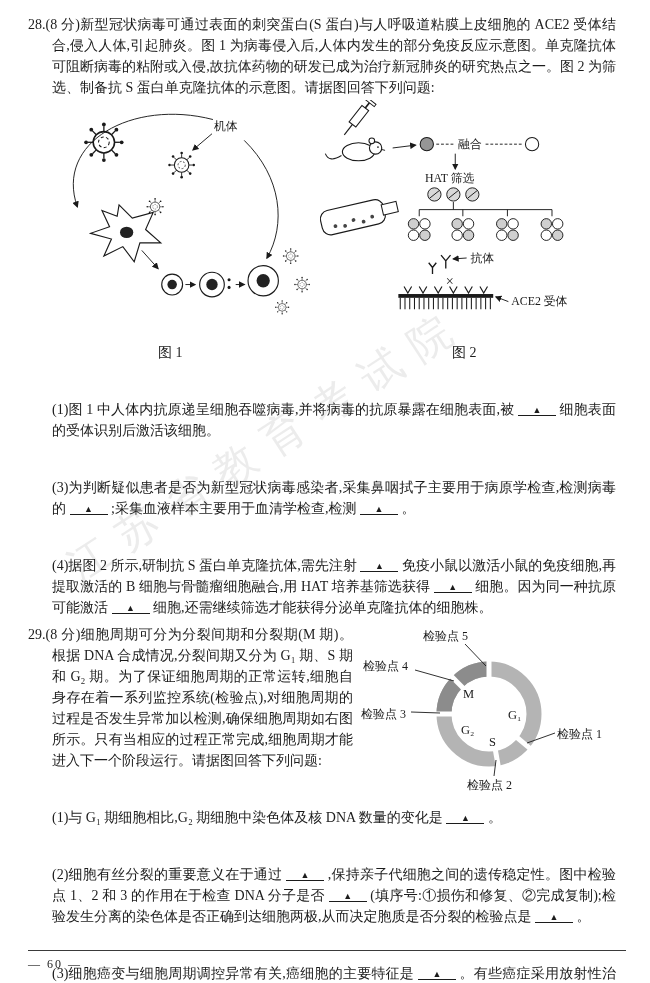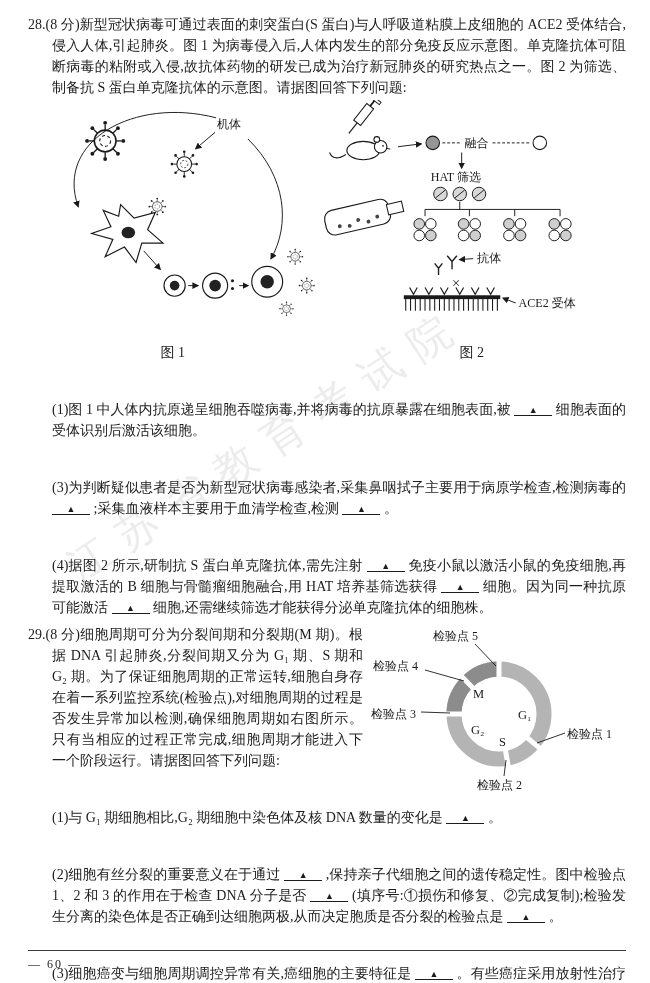--- a/index.html
+++ b/index.html
@@ -3,21 +3,21 @@
 <meta charset="utf-8">
 <style>
   * { margin:0; padding:0; box-sizing:border-box; }
   html,body { background:#ffffff; }
   body {
     width:650px; height:983px; position:relative; overflow:hidden;
     color:#1c1c1c;
     font-family:"Liberation Serif","DejaVu Serif",serif;
     font-size:14px; line-height:21px;
   }
-  .page { position:absolute; inset:0; padding:14px 24px 0 28px; z-index:1; }
+  .page { position:absolute; inset:0; padding:14px 34px 0 28px; z-index:1; }
   .watermark {
     position:absolute; left:30px; top:420px; width:520px; z-index:0;
     transform:rotate(-33deg);
     font-size:42px; letter-spacing:16px; color:rgba(110,110,110,0.13);
     white-space:nowrap; pointer-events:none;
   }
   .q-intro { text-align:justify; padding-left:24px; text-indent:-24px; }
   .qnum { }
   .sub { margin-left:24px; text-align:justify;margin-top:36px; }
   .blank {
@@ -281,21 +281,21 @@
       <text class="cp" x="2" y="44">检验点 4</text>
       <text class="cp" x="0" y="92">检验点 3</text>
       <text class="cp" x="196" y="112">检验点 1</text>
       <text class="cp" x="106" y="163">检验点 2</text>
       <text x="102" y="72">M</text>
       <text x="147" y="93">G₁</text>
       <text x="100" y="108">G₂</text>
       <text x="128" y="120">S</text>
     </svg>
 
-    <p class="q-intro autoblank"><span class="qnum">29.</span><span>(8 分)</span><span>细胞周期可分为分裂间期和分裂期(M 期)。根据 DNA 引起肺炎,分裂间期又分为 G₁ 期、S 期和 G₂ 期。为了保证细胞周期的正常运转,细胞自身存在着一系列监控系统(检验点),对细胞周期的过程是否发生异常加以检测,确保细胞周期如右图所示。只有当相应的过程正常完成,细胞周期才能进入下一个阶段运行。请据图回答下列问题:</span></p>
+    <p class="q-intro autoblank"><span class="qnum">29.</span><span>(8 分)</span><span>细胞周期可分为分裂间期和分裂期(M 期)。根据 DNA 合成情况,分裂间期又分为 G₁ 期、S 期和 G₂ 期。为了保证细胞周期的正常运转,细胞自身存在着一系列监控系统(检验点),对细胞周期的过程是否发生异常加以检测,确保细胞周期如右图所示。只有当相应的过程正常完成,细胞周期才能进入下一个阶段运行。请据图回答下列问题:</span></p>
 
     <div class="sub autoblank"><span>(1)</span><span>与 G₁ 期细胞相比,G₂ 期细胞中染色体及核 DNA 数量的变化是 <span class="blank">▲</span> 。</span></div>
     <div class="sub autoblank"><span>(2)</span><span>细胞有丝分裂的重要意义在于通过 <span class="blank">▲</span> ,保持亲子代细胞之间的遗传稳定性。图中检验点 1、2 和 3 的作用在于检查 DNA 分子是否 <span class="blank">▲</span> (填序号:①损伤和修复、②完成复制);检验发生分离的染色体是否正确到达细胞两极,从而决定胞质是否分裂的检验点是 <span class="blank">▲</span> 。</span></div>
     <div class="sub autoblank"><span>(3)</span><span>细胞癌变与细胞周期调控异常有关,癌细胞的主要特征是 <span class="blank">▲</span> 。有些癌症采用放射性治疗效果较好,放疗前用药物使癌细胞同步化,治疗效果会更好。诱导癌细胞同步化的方法主要有两种:DNA 合成阻断法、分裂中期阻断法。前者可用药物特异性抑制 DNA 合成,主要激活检验点 <span class="blank">▲</span> ,将癌细胞阻滞在 S 期;后者可用秋水仙碱抑制 <span class="blank">▲</span> 的形成,主要激活检验点 <span class="blank">▲</span> ,使癌细胞停滞于中期。</span></div>
   </div>
 
   <div class="footer">
     <div class="footrule"></div>
     <div class="pagenum">— 60 —</div>
   </div>

